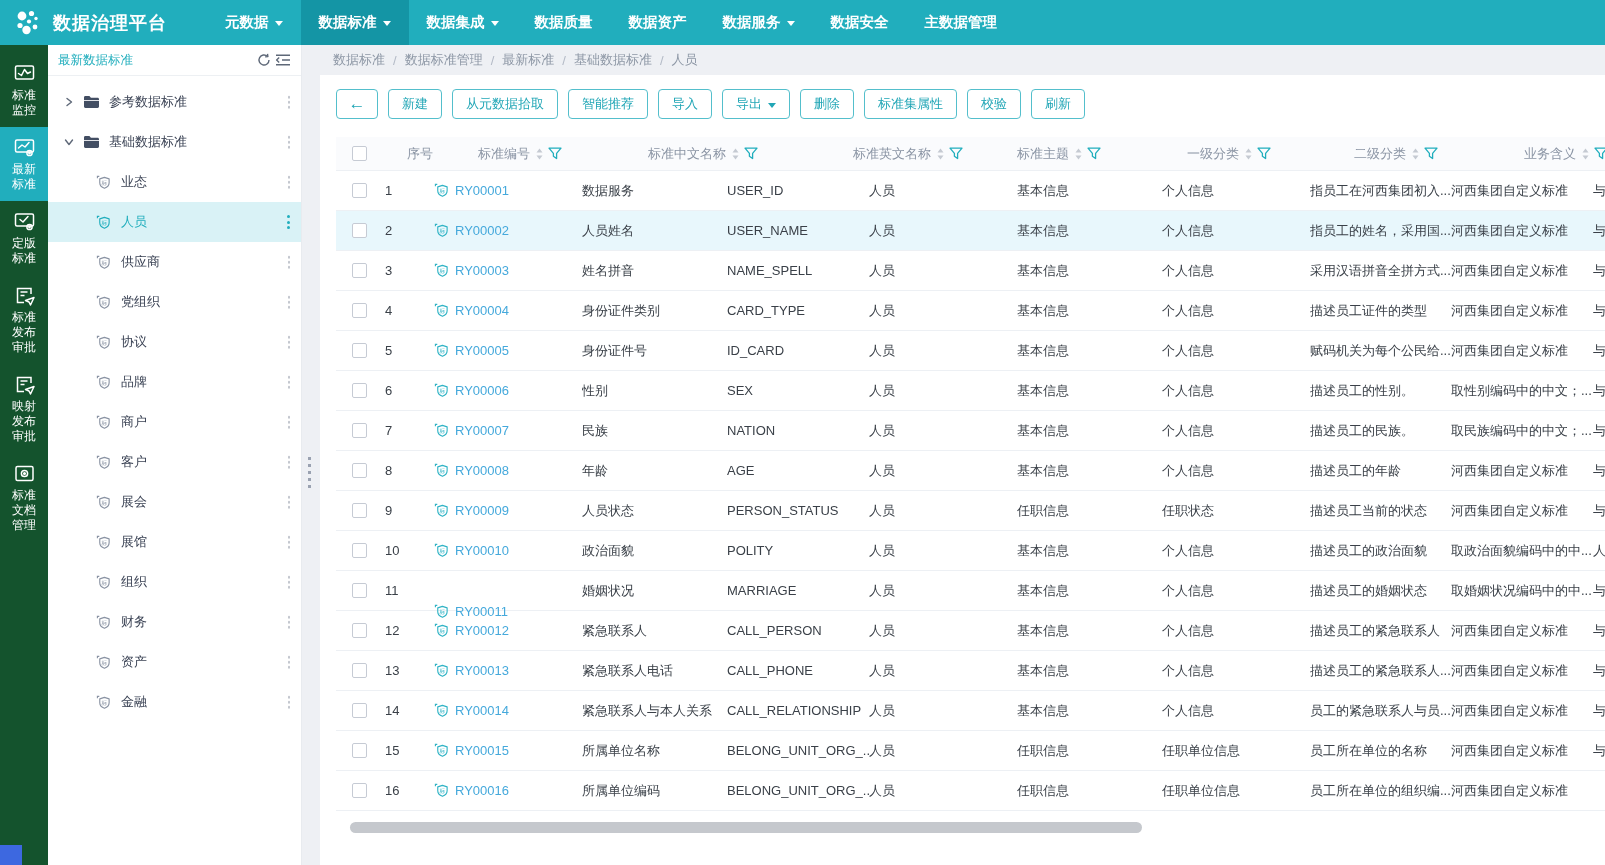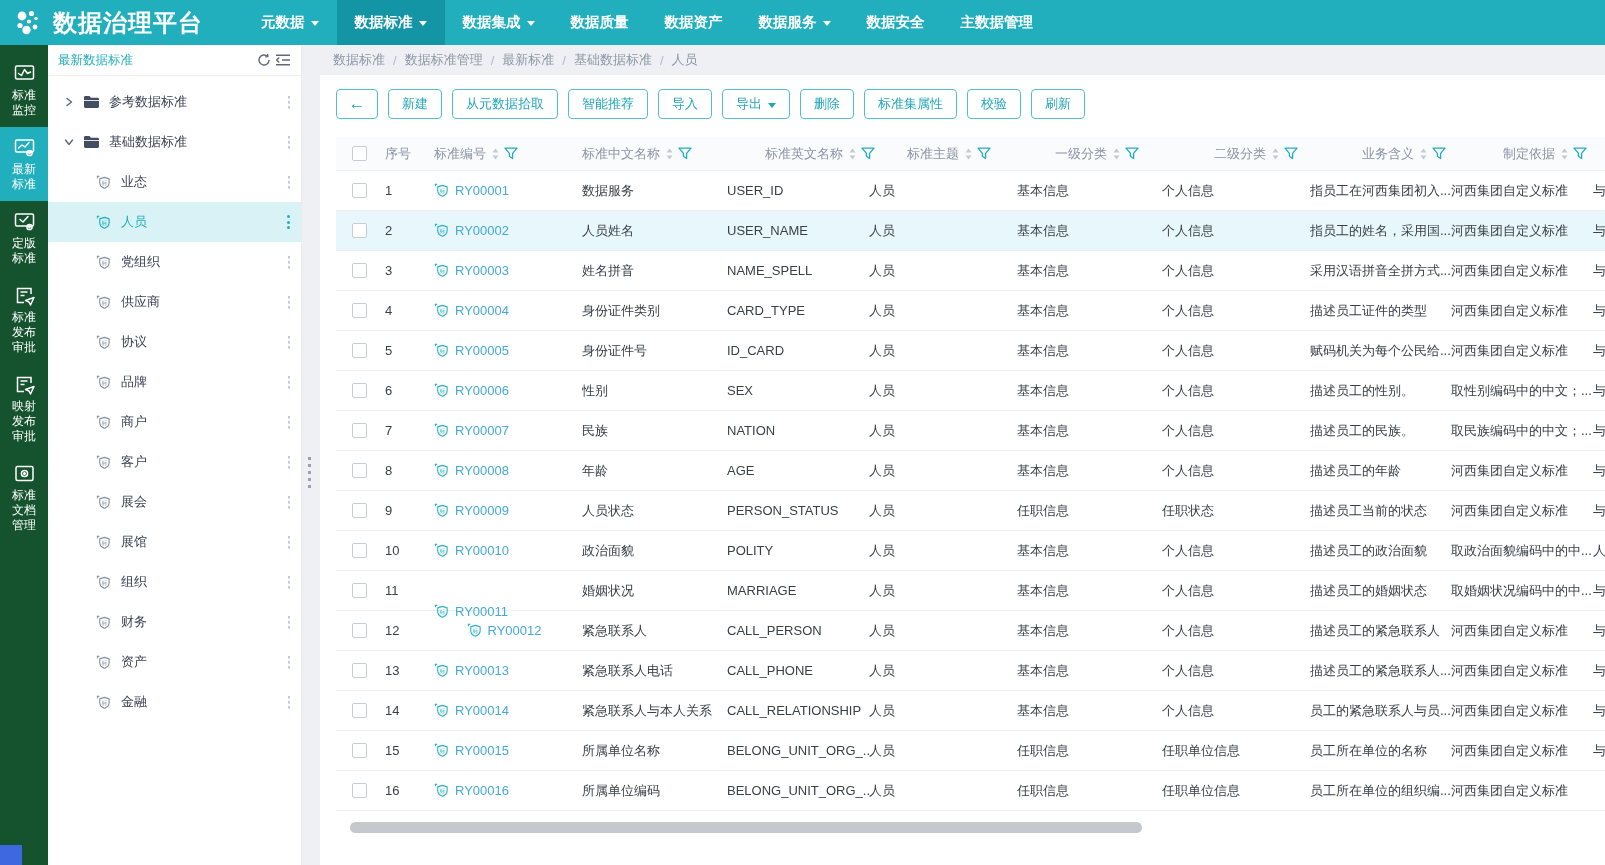--- a/index.html
+++ b/index.html
@@ -2,21 +2,21 @@
 <html><head>
 <meta charset="utf-8">
 <style>
   * { margin:0; padding:0; box-sizing:border-box; }
   html,body { width:1605px; height:865px; overflow:hidden; background:#fff;
     font-family:"Liberation Sans","DejaVu Sans",sans-serif; }
 
   
   .topnav { height:45px; background:#21AEBD; display:flex; align-items:stretch; color:#fff; }
   .logo { display:flex; align-items:center; gap:9px; padding:0 14px; }
-  .logo-title { font-size:24px; font-weight:700; letter-spacing:1px; white-space:nowrap; }
+  .logo-title { font-size:18px; font-weight:700; letter-spacing:1px; white-space:nowrap; }
   .nav-items { display:flex; margin-left:26px; }
   .nav-item { display:flex; align-items:center; gap:6px; padding:0 18px; font-size:14.5px;
     font-weight:700; cursor:pointer; white-space:nowrap; }
   .nav-item.active { background:#1495A5; }
   .caret { width:0; height:0; border-left:4.5px solid transparent; border-right:4.5px solid transparent;
     border-top:5px solid #fff; margin-top:2px; }
 
   
   .body { display:flex; height:820px; }
 
@@ -67,21 +67,21 @@
   .toolbar { display:flex; gap:10px; margin-bottom:18px; flex:none; }
   .btn { height:30px; border:1px solid #54BFCC; border-radius:4px; background:#fff; color:#21A6B6;
     font-size:13px; padding:0 13px; display:flex; align-items:center; gap:6px; cursor:pointer;
     white-space:nowrap; }
   .btn .caret { border-top-color:#21A6B6; }
   .btn-back { width:42px; justify-content:center; padding:0; font-size:17px; font-weight:700; }
 
   
   .table { flex:none; overflow:hidden; }
   .thead { display:flex; height:34px; align-items:center; background:#FAFBFD;
-    border-bottom:1px solid #EDF0F4; color:#8A94A4; font-size:13px; }
+    border-bottom:1px solid #EDF0F4; color:#8A94A4; font-size:13px;gap:22px; }
   .trow { display:flex; height:40px; align-items:center; border-bottom:1px solid #EDF0F4;
     font-size:13px; color:#3A4048; background:#fff; }
   .trow.hl { background:#E8F7FC; }
   .tcell { flex:none; display:flex; align-items:center; white-space:nowrap; overflow:hidden;
     padding-right:8px; }
   .hlabel { margin-right:5px; }
   .checkbox { width:15px; height:15px; border:1px solid #C6CBD4; border-radius:2px;
     background:#fff; cursor:pointer; flex:none; }
   .code-link { color:#45A9DC; display:flex; gap:6px; align-items:center; cursor:pointer; }
   .sorter { display:flex; margin-right:4px; cursor:pointer; }
@@ -292,36 +292,36 @@
           </span>
         </div>
         <div class="tree-row leaf">
           <span class="licon">
             <svg width="15" height="15" viewBox="0 0 16 16" fill="none">
               <path d="M3.5 1.5H1.5v2" stroke="#8A93A3" stroke-width="1.2"></path>
               <path d="M9 2.5l5 1.6v4.2c0 3.1-2.2 4.9-5 5.9-2.8-1-5-2.8-5-5.9V4.1z" stroke="#8A93A3" stroke-width="1.2" stroke-linejoin="round"></path>
               <text x="9" y="10.3" font-size="6.2" fill="#8A93A3" text-anchor="middle" font-family="sans-serif">标</text>
             </svg>
           </span>
+          <span class="tree-label">供应商</span>
+          <span class="dots">
+            <i></i>
+            <i></i>
+            <i></i>
+          </span>
+        </div>
+        <div class="tree-row leaf">
+          <span class="licon">
+            <svg width="15" height="15" viewBox="0 0 16 16" fill="none">
+              <path d="M3.5 1.5H1.5v2" stroke="#8A93A3" stroke-width="1.2"></path>
+              <path d="M9 2.5l5 1.6v4.2c0 3.1-2.2 4.9-5 5.9-2.8-1-5-2.8-5-5.9V4.1z" stroke="#8A93A3" stroke-width="1.2" stroke-linejoin="round"></path>
+              <text x="9" y="10.3" font-size="6.2" fill="#8A93A3" text-anchor="middle" font-family="sans-serif">标</text>
+            </svg>
+          </span>
           <span class="tree-label">党组织</span>
-          <span class="dots">
-            <i></i>
-            <i></i>
-            <i></i>
-          </span>
-        </div>
-        <div class="tree-row leaf">
-          <span class="licon">
-            <svg width="15" height="15" viewBox="0 0 16 16" fill="none">
-              <path d="M3.5 1.5H1.5v2" stroke="#8A93A3" stroke-width="1.2"></path>
-              <path d="M9 2.5l5 1.6v4.2c0 3.1-2.2 4.9-5 5.9-2.8-1-5-2.8-5-5.9V4.1z" stroke="#8A93A3" stroke-width="1.2" stroke-linejoin="round"></path>
-              <text x="9" y="10.3" font-size="6.2" fill="#8A93A3" text-anchor="middle" font-family="sans-serif">标</text>
-            </svg>
-          </span>
-          <span class="tree-label">供应商</span>
           <span class="dots">
             <i></i>
             <i></i>
             <i></i>
           </span>
         </div>
         <div class="tree-row leaf">
           <span class="licon">
             <svg width="15" height="15" viewBox="0 0 16 16" fill="none">
               <path d="M3.5 1.5H1.5v2" stroke="#8A93A3" stroke-width="1.2"></path>
@@ -596,21 +596,21 @@
                   <path d="M4.5 0.5 7.5 4.5 1.5 4.5Z" fill="#C5CAD2"></path>
                   <path d="M4.5 11.5 1.5 7.5 7.5 7.5Z" fill="#C5CAD2"></path>
                 </svg>
               </span>
               <span class="funnel">
                 <svg width="14" height="13" viewBox="0 0 14 13" fill="none" stroke="#21AEBD" stroke-width="1.3" stroke-linejoin="round">
                   <path d="M1 1.2h12L8.6 6.4v5.1L5.4 9.2V6.4z"></path>
                 </svg>
               </span>
             </div>
-            <div class="tcell" style="width: 148px; margin-left: 14px;">
+            <div class="tcell" style="width: 148px;">
               <span class="hlabel">二级分类</span>
               <span class="sorter">
                 <svg width="9" height="12" viewBox="0 0 9 12">
                   <path d="M4.5 0.5 7.5 4.5 1.5 4.5Z" fill="#C5CAD2"></path>
                   <path d="M4.5 11.5 1.5 7.5 7.5 7.5Z" fill="#C5CAD2"></path>
                 </svg>
               </span>
               <span class="funnel">
                 <svg width="14" height="13" viewBox="0 0 14 13" fill="none" stroke="#21AEBD" stroke-width="1.3" stroke-linejoin="round">
                   <path d="M1 1.2h12L8.6 6.4v5.1L5.4 9.2V6.4z"></path>
@@ -934,21 +934,21 @@
               <div class="tcell" style="width: 148px;">个人信息</div>
               <div class="tcell" style="width: 141px;">描述员工的婚姻状态</div>
               <div class="tcell" style="width: 142px;">取婚姻状况编码中的中...</div>
               <div class="tcell" style="width: 60px;">与</div>
             </div>
             <div class="trow" style="padding-left: 16px;">
               <div class="tcell" style="width: 33px;">
                 <div class="checkbox"></div>
               </div>
               <div class="tcell" style="width: 49px;">12</div>
-              <div class="tcell" style="width: 148px; justify-content: center;">
+              <div class="tcell" style="width: 148px;">
                 <span class="code-link">
                   <span style="display: flex;">
                     <svg width="15" height="15" viewBox="0 0 16 16" fill="none">
                       <path d="M3.5 1.5H1.5v2" stroke="#2FB3C5" stroke-width="1.2"></path>
                       <path d="M9 2.5l5 1.6v4.2c0 3.1-2.2 4.9-5 5.9-2.8-1-5-2.8-5-5.9V4.1z" stroke="#2FB3C5" stroke-width="1.2" stroke-linejoin="round"></path>
                       <text x="9" y="10.3" font-size="6.2" fill="#2FB3C5" text-anchor="middle" font-family="sans-serif">标</text>
                     </svg>
                   </span>
                   <span>RY00012</span>
                 </span>

